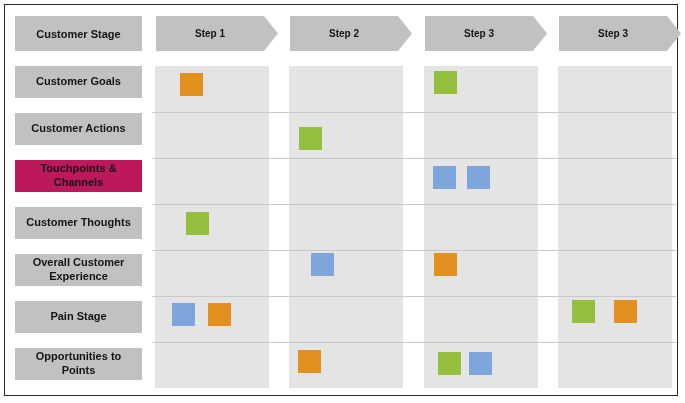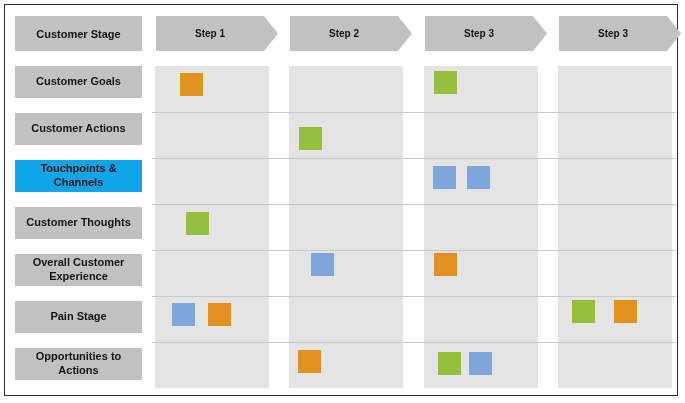--- a/index.html
+++ b/index.html
@@ -54,25 +54,25 @@
 <div class="band" style="left: 155px; background: rgb(228, 228, 228);"></div>
     <div class="band" style="left: 289px; background: rgb(228, 228, 228);"></div>
     <div class="band" style="left: 424px; background: rgb(228, 228, 228);"></div>
     <div class="band" style="left: 558px; background: rgb(228, 228, 228);"></div>
     <div class="arrow" style="left: 156px; width: 122px; background: rgb(193, 193, 193);">Step 1</div>
     <div class="arrow" style="left: 290px; width: 122px; background: rgb(193, 193, 193);">Step 2</div>
     <div class="arrow" style="left: 425px; width: 122px; background: rgb(193, 193, 193);">Step 3</div>
     <div class="arrow" style="left: 559px; width: 122px; background: rgb(193, 193, 193);">Step 3</div>
     <div class="row-label" style="top: 66px; background: rgb(193, 193, 193);">Customer Goals</div>
     <div class="row-label" style="top: 113px; background: rgb(193, 193, 193);">Customer Actions</div>
-    <div class="row-label" style="top: 160px; background: #0ea5e9;">Touchpoints &amp; Channels</div>
+    <div class="row-label" style="top: 160px; background: #be185d;">Touchpoints &amp; Channels</div>
     <div class="row-label" style="top: 207px; background: rgb(193, 193, 193); text-align: center;">Customer Thoughts</div>
     <div class="row-label" style="top: 254px; background: rgb(193, 193, 193);">Overall Customer Experience</div>
     <div class="row-label" style="top: 301px; background: rgb(193, 193, 193);">Pain Stage</div>
-    <div class="row-label" style="top: 348px; background: rgb(193, 193, 193);">Opportunities to Actions</div>
+    <div class="row-label" style="top: 348px; background: rgb(193, 193, 193);">Opportunities to Points</div>
     <div class="hline" style="top: 112px; background: rgb(201, 201, 201);"></div>
     <div class="hline" style="top: 158px; background: rgb(201, 201, 201);"></div>
     <div class="hline" style="top: 204px; background: rgb(201, 201, 201);"></div>
     <div class="hline" style="top: 250px; background: rgb(201, 201, 201);"></div>
     <div class="hline" style="top: 296px; background: rgb(201, 201, 201);"></div>
     <div class="hline" style="top: 342px; background: rgb(201, 201, 201);"></div>
     <div class="sticky" style="left: 180px; top: 73px; width: 23px; height: 23px; background: rgb(226, 144, 31);"></div>
     <div class="sticky" style="left: 434px; top: 71px; width: 23px; height: 23px; background: rgb(149, 192, 61);"></div>
     <div class="sticky" style="left: 299px; top: 127px; width: 23px; height: 23px; background: rgb(149, 192, 61);"></div>
     <div class="sticky" style="left: 433px; top: 166px; width: 23px; height: 23px; background: rgb(126, 166, 219);"></div>

